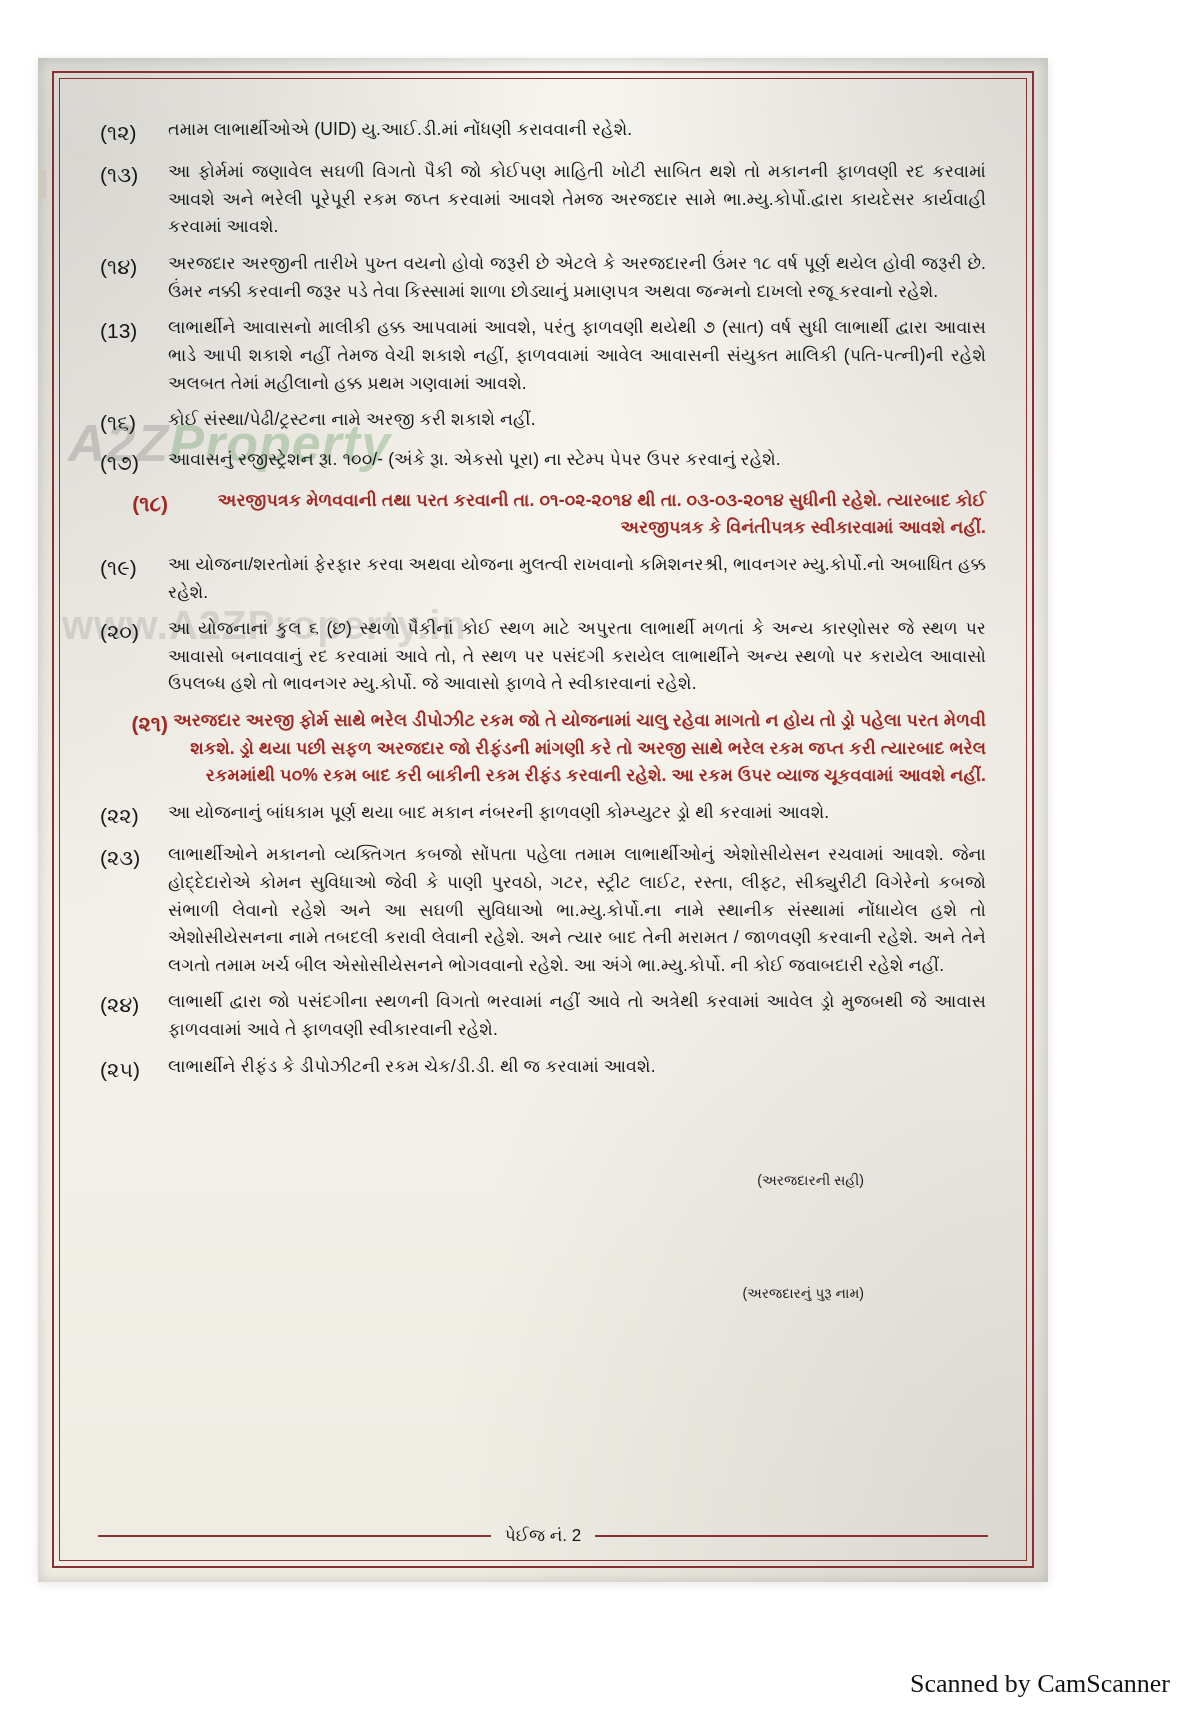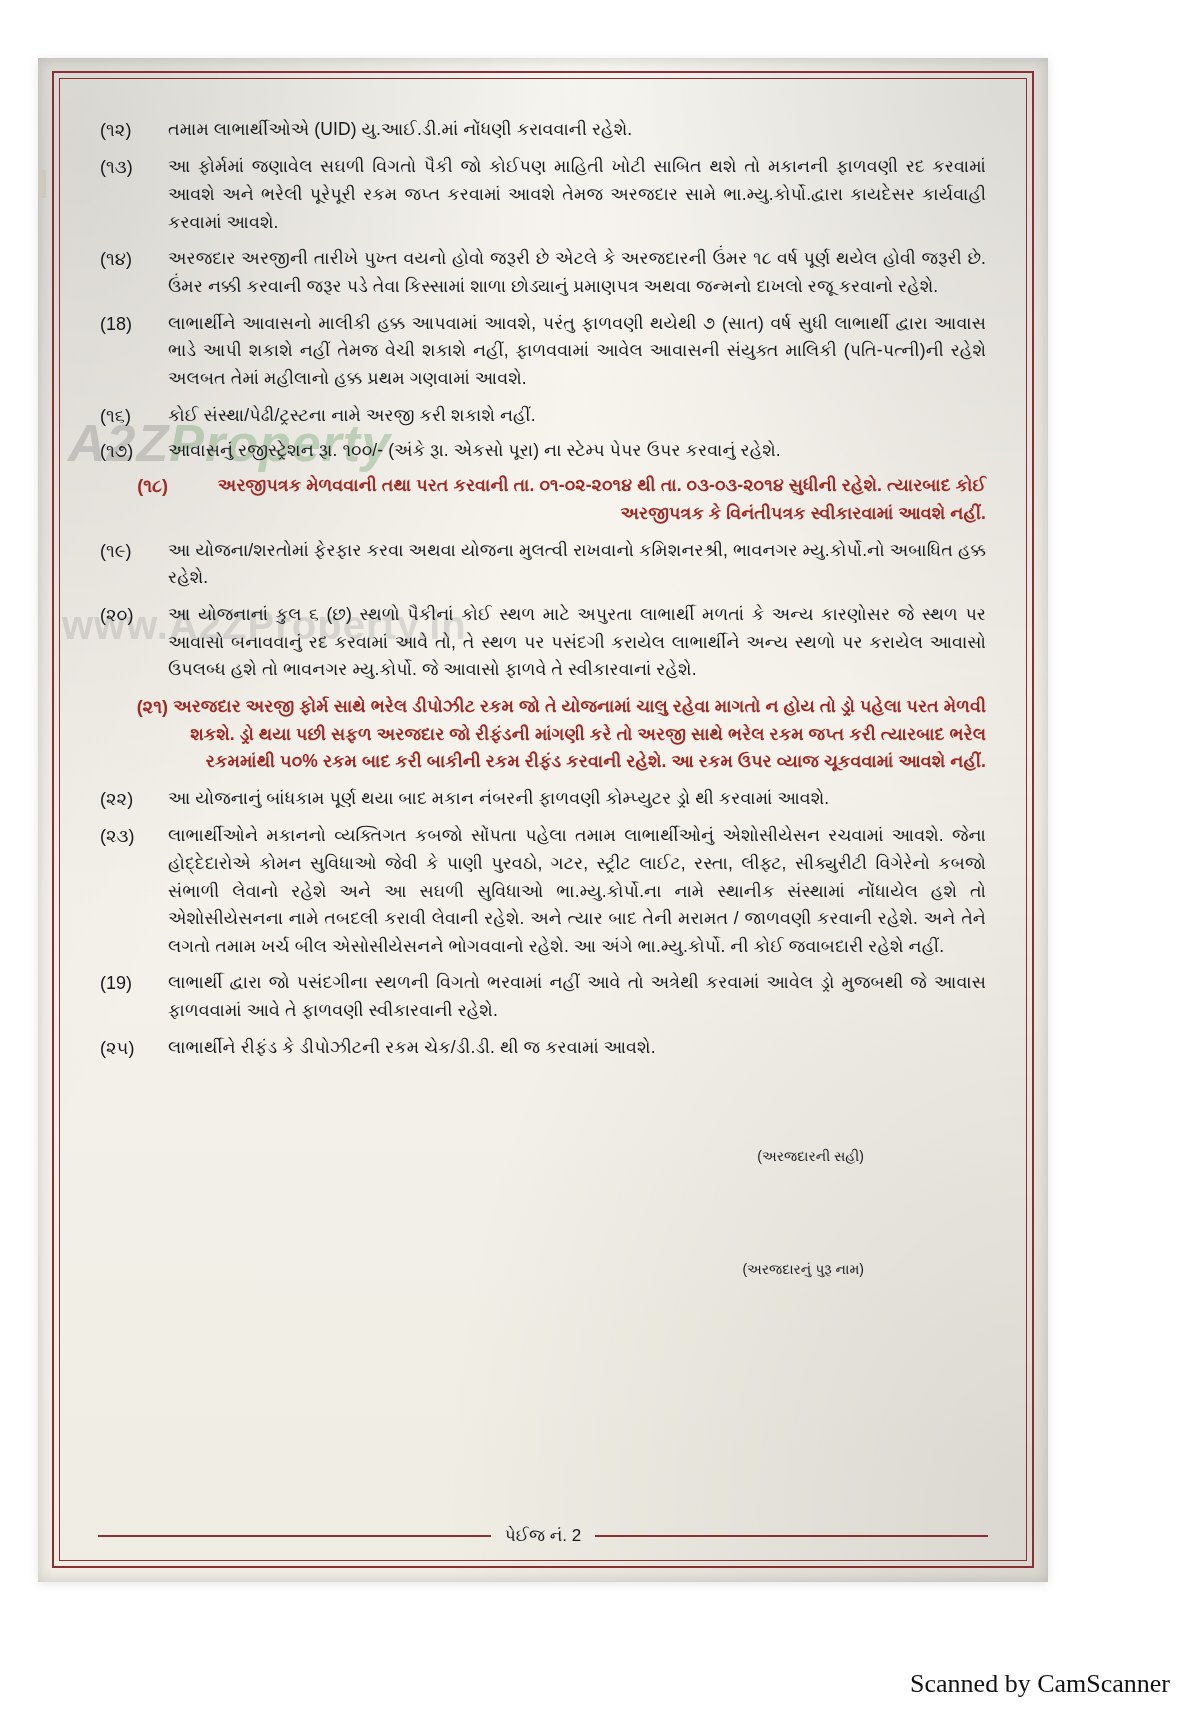--- a/index.html
+++ b/index.html
@@ -68,21 +68,21 @@
   }
 
   .item {
     display: flex;
     align-items: flex-start;
     margin-bottom: 9px;
   }
   .num {
     flex: 0 0 68px;
     text-align: left;
-    font-size: 18px;
+    font-size: 21px;
     line-height: 1.58;
     color: #16181c;
     white-space: nowrap;
     padding-left: 2px;
   }
   .txt {
     flex: 1 1 auto;
     font-size: 17.5px;
     line-height: 1.58;
     color: #16181c;
@@ -197,21 +197,21 @@
         <div class="num">(૧૩)</div>
         <div class="txt">આ ફોર્મમાં જણાવેલ સઘળી વિગતો પૈકી જો કોઈપણ માહિતી ખોટી સાબિત થશે તો મકાનની ફાળવણી રદ કરવામાં આવશે અને ભરેલી પૂરેપૂરી રકમ જપ્ત કરવામાં આવશે તેમજ અરજદાર સામે ભા.મ્યુ.કોર્પો.દ્વારા કાયદેસર કાર્યવાહી કરવામાં આવશે.</div>
       </div>
 
       <div class="item">
         <div class="num">(૧૪)</div>
         <div class="txt">અરજદાર અરજીની તારીખે પુખ્ત વયનો હોવો જરૂરી છે એટલે કે અરજદારની ઉંમર ૧૮ વર્ષ પૂર્ણ થયેલ હોવી જરૂરી છે. ઉંમર નક્કી કરવાની જરૂર પડે તેવા કિસ્સામાં શાળા છોડ્યાનું પ્રમાણપત્ર અથવા જન્મનો દાખલો રજૂ કરવાનો રહેશે.</div>
       </div>
 
       <div class="item">
-        <div class="num">(18)</div>
+        <div class="num">(13)</div>
         <div class="txt">લાભાર્થીને આવાસનો માલીકી હક્ક આપવામાં આવશે, પરંતુ ફાળવણી થયેથી ૭ (સાત) વર્ષ સુધી લાભાર્થી દ્વારા આવાસ ભાડે આપી શકાશે નહીં તેમજ વેચી શકાશે નહીં, ફાળવવામાં આવેલ આવાસની સંયુક્ત માલિકી (પતિ-પત્ની)ની રહેશે અલબત તેમાં મહીલાનો હક્ક પ્રથમ ગણવામાં આવશે.</div>
       </div>
 
       <div class="item tight">
         <div class="num">(૧૬)</div>
         <div class="txt">કોઈ સંસ્થા/પેઢી/ટ્રસ્ટના નામે અરજી કરી શકાશે નહીં.</div>
       </div>
 
       <div class="item tight">
         <div class="num">(૧૭)</div>
@@ -242,21 +242,21 @@
         <div class="num">(૨૨)</div>
         <div class="txt">આ યોજનાનું બાંધકામ પૂર્ણ થયા બાદ મકાન નંબરની ફાળવણી કોમ્પ્યુટર ડ્રો થી કરવામાં આવશે.</div>
       </div>
 
       <div class="item">
         <div class="num">(૨૩)</div>
         <div class="txt">લાભાર્થીઓને મકાનનો વ્યક્તિગત કબજો સોંપતા પહેલા તમામ લાભાર્થીઓનું એશોસીયેસન રચવામાં આવશે. જેના હોદ્દેદારોએ કોમન સુવિધાઓ જેવી કે પાણી પુરવઠો, ગટર, સ્ટ્રીટ લાઈટ, રસ્તા, લીફ્ટ, સીક્યુરીટી વિગેરેનો કબજો સંભાળી લેવાનો રહેશે અને આ સઘળી સુવિધાઓ ભા.મ્યુ.કોર્પો.ના નામે સ્થાનીક સંસ્થામાં નોંધાયેલ હશે તો એશોસીયેસનના નામે તબદલી કરાવી લેવાની રહેશે. અને ત્યાર બાદ તેની મરામત / જાળવણી કરવાની રહેશે. અને તેને લગતો તમામ ખર્ચ બીલ એસોસીયેસનને ભોગવવાનો રહેશે. આ અંગે ભા.મ્યુ.કોર્પો. ની કોઈ જવાબદારી રહેશે નહીં.</div>
       </div>
 
       <div class="item">
-        <div class="num">(19)</div>
+        <div class="num">(૨૪)</div>
         <div class="txt">લાભાર્થી દ્વારા જો પસંદગીના સ્થળની વિગતો ભરવામાં નહીં આવે તો અત્રેથી કરવામાં આવેલ ડ્રો મુજબથી જે આવાસ ફાળવવામાં આવે તે ફાળવણી સ્વીકારવાની રહેશે.</div>
       </div>
 
       <div class="item">
         <div class="num">(૨૫)</div>
         <div class="txt">લાભાર્થીને રીફંડ કે ડીપોઝીટની રકમ ચેક/ડી.ડી. થી જ કરવામાં આવશે.</div>
       </div>
 
       <div class="sig-block">
         <div class="sig-line">(અરજદારની સહી)</div>

